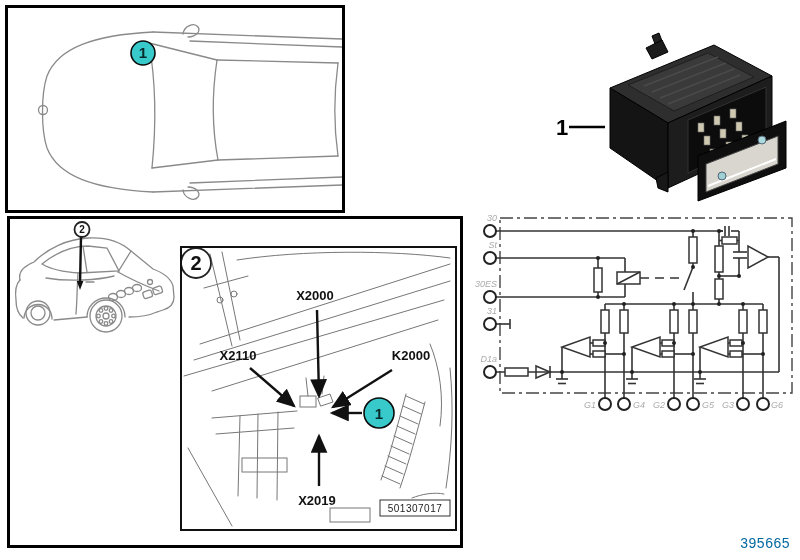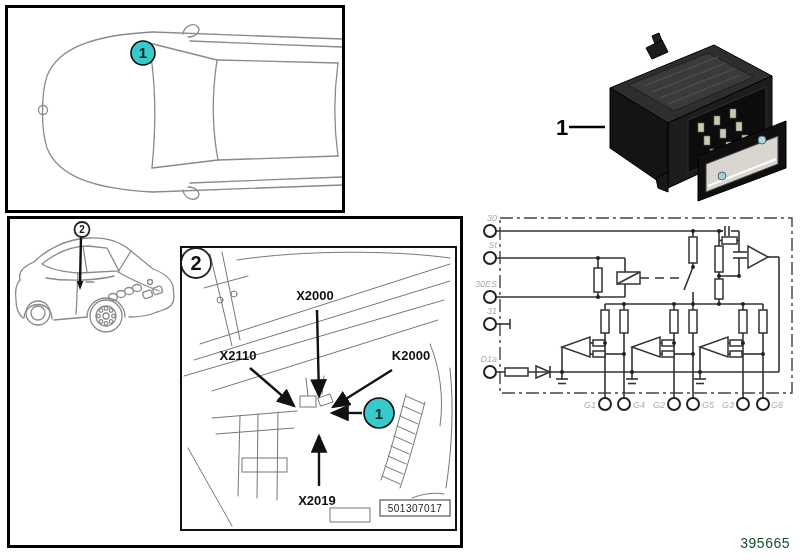--- a/index.html
+++ b/index.html
@@ -17,21 +17,21 @@
   .comp{stroke:#333;stroke-width:1.5;fill:#fff;}
   .dot{fill:#222;}
   .term{stroke:#222;stroke-width:2;fill:#fff;}
   .termlabel{font-size:9px;font-style:italic;fill:#ababab;}
   .biglabel{font-size:13px;font-weight:bold;fill:#111;}
   .callout{fill:#38c9cb;stroke:#0b0b0b;stroke-width:1.6;}
   .callout-num{font-size:15px;font-weight:bold;fill:#082a2a;text-anchor:middle;}
   .ring{fill:#fff;stroke:#222;stroke-width:1.8;}
   .arrow{stroke:#111;stroke-width:2.4;fill:none;}
   #footer-number{position:absolute;left:690px;top:535px;width:100px;text-align:right;
-                 font-size:14px;color:#14532d;letter-spacing:.5px;}
+                 font-size:14px;color:#0369a1;letter-spacing:.5px;}
   #relay-label{font-size:22px;font-weight:bold;fill:#000;}
 </style>
 </head>
 <body>
 
 <div id="stage">
 
   <div id="box-top" class="frame">
     <svg width="334" height="202" viewBox="0 0 334 202">
       <g class="sketch">

